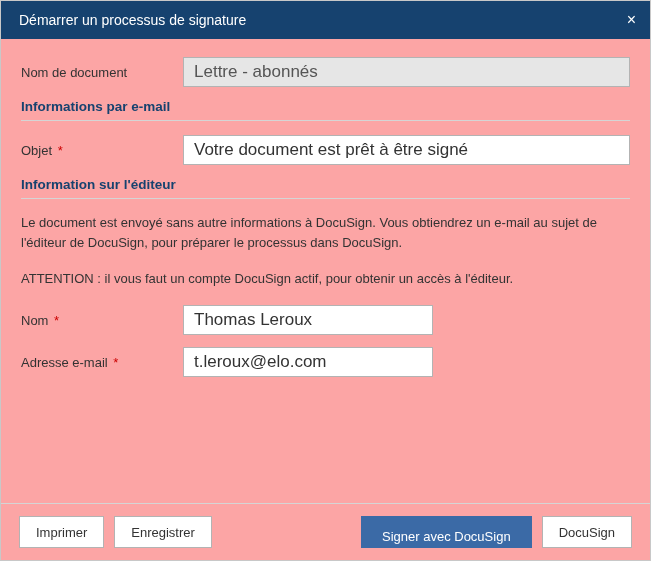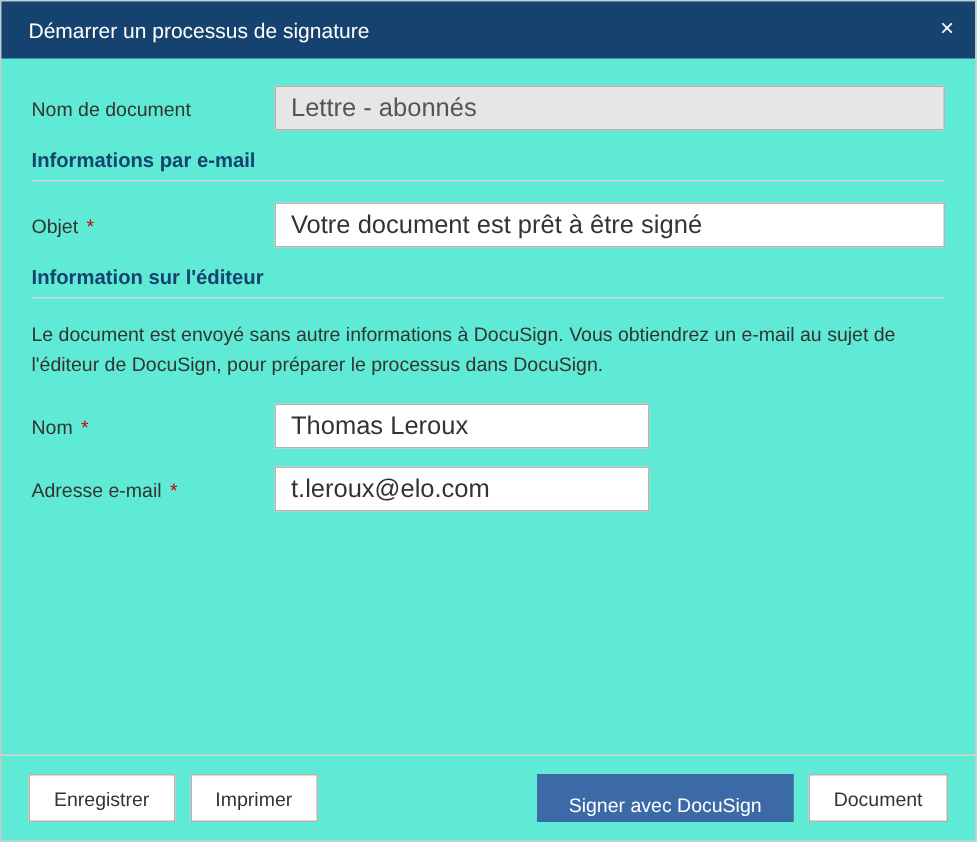--- a/index.html
+++ b/index.html
@@ -8,21 +8,21 @@
     font-size: 13px;
     color: #333;
     background: #fff;
   }
   .dialog {
     width: 651px;
     height: 561px;
     border: 1px solid #c8c8c8;
     display: flex;
     flex-direction: column;
-    background: #5eead4;
+    background: #fca5a5;
   }
   .titlebar {
     background: #16426f;
     color: #fff;
     height: 38px;
     display: flex;
     align-items: center;
     justify-content: space-between;
     padding: 0 14px 0 18px;
     font-size: 14px;
@@ -132,20 +132,21 @@
         <span>Objet</span>
         <span class="req">*</span>
       </div>
       <div class="field">
         <input type="text" class="text" value="Votre document est prêt à être signé" style="">
       </div>
     </div>
 
     <div class="section-header">Information sur l'éditeur</div>
     <p class="info-text">Le document est envoyé sans autre informations à DocuSign. Vous obtiendrez un e-mail au sujet de l'éditeur de DocuSign, pour préparer le processus dans DocuSign.</p>
+    <p class="info-text">ATTENTION : il vous faut un compte DocuSign actif, pour obtenir un accès à l'éditeur.</p>
 
     <div class="row">
       <div class="label">
         <span>Nom</span>
         <span class="req">*</span>
       </div>
       <div class="field field-narrow">
         <input type="text" class="text" value="Thomas Leroux" style="">
       </div>
     </div>
@@ -156,20 +157,20 @@
         <span class="req">*</span>
       </div>
       <div class="field field-narrow">
         <input type="text" class="text" value="t.leroux@elo.com" style="">
       </div>
     </div>
 
   </div>
 
   <div class="footer">
+    <button>Imprimer</button>
     <button>Enregistrer</button>
-    <button>Imprimer</button>
     <div class="spacer"></div>
     <button class="primary">Signer avec DocuSign</button>
-    <button>Document</button>
+    <button>DocuSign</button>
   </div>
 
 </div>
 
 </body></html>

